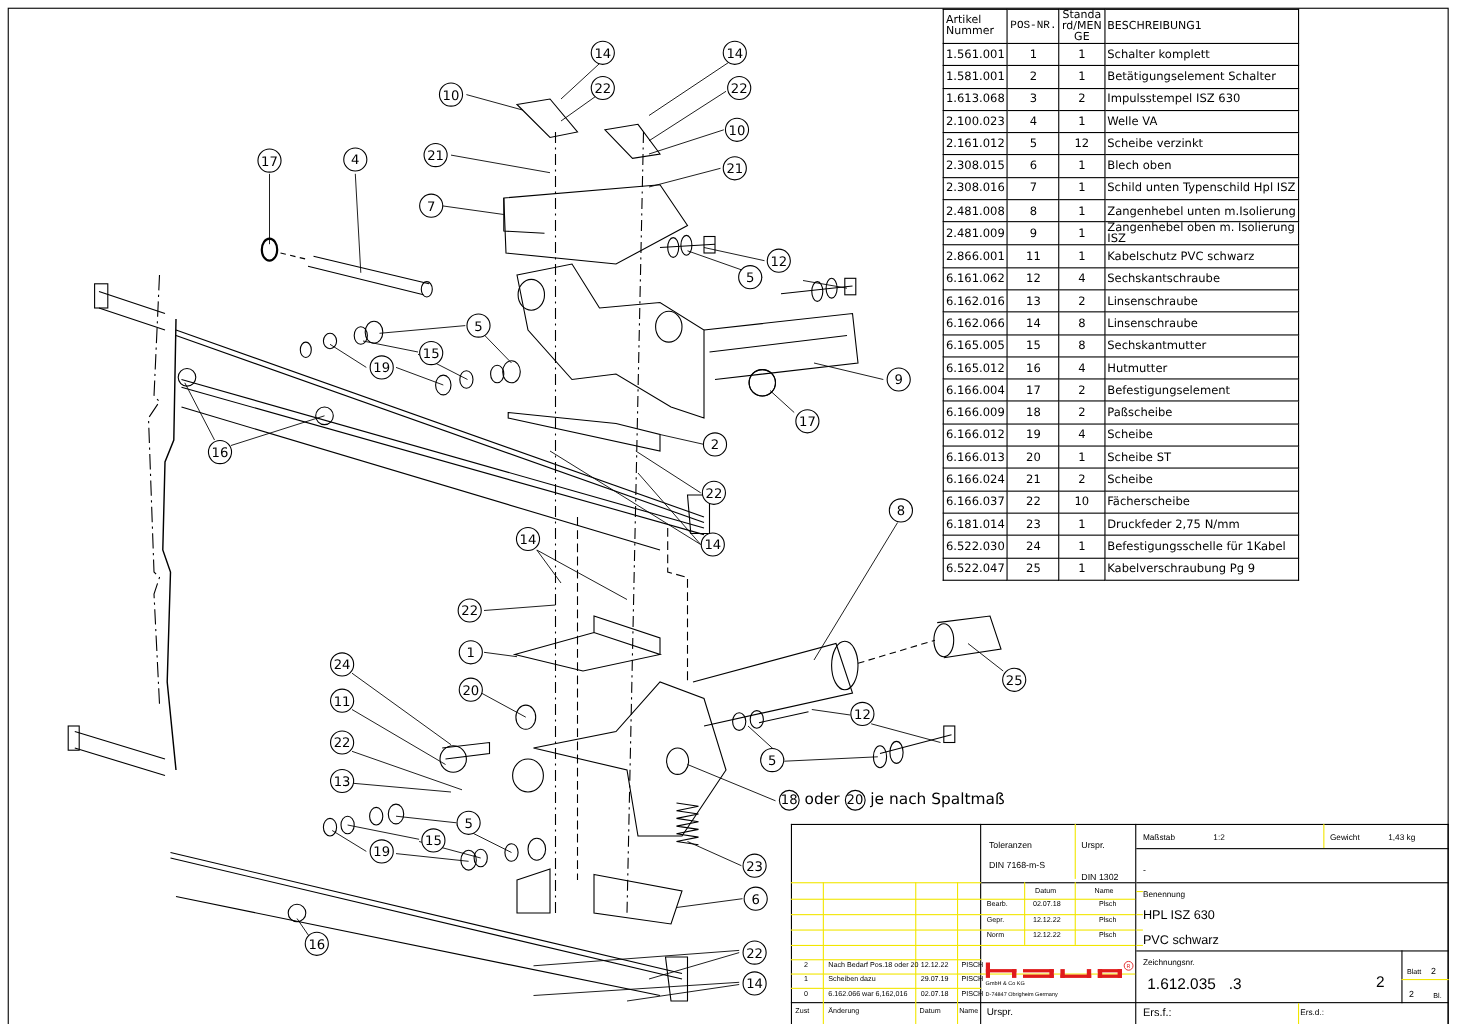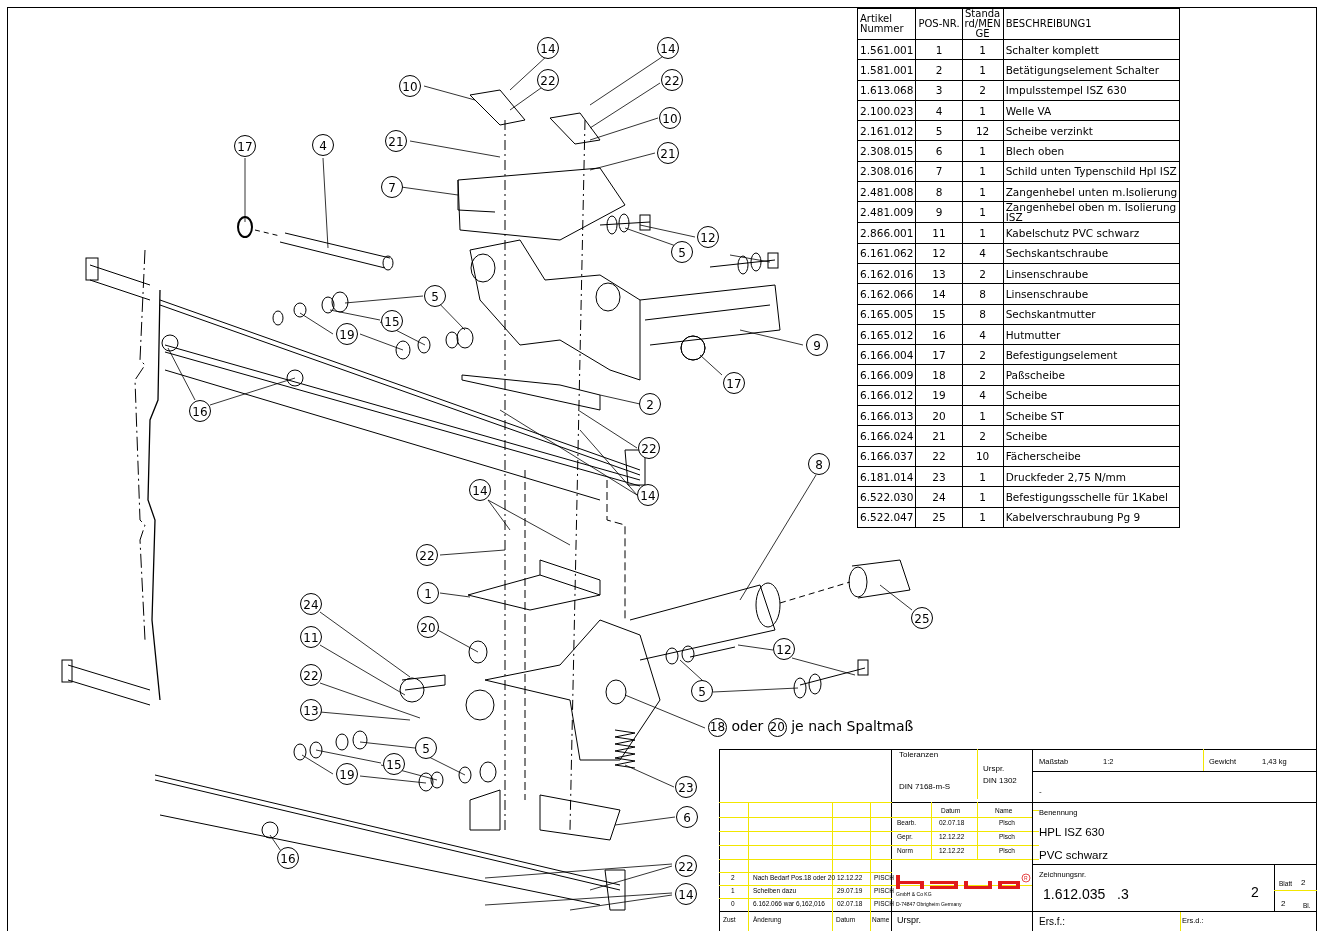--- a/index.html
+++ b/index.html
@@ -4,21 +4,21 @@
 <style>
   html,body{margin:0;padding:0;background:#fff;}
   body{width:1328px;height:931px;position:relative;overflow:hidden;font-family:"DejaVu Sans",sans-serif;color:#000;}
   #frame{position:absolute;left:7px;top:7px;width:1310px;height:926px;border:1.5px solid #000;box-sizing:border-box;}
   #drawing{position:absolute;left:0;top:0;width:1328px;height:931px;}
   
   #bom{position:absolute;left:857px;top:8px;border-collapse:collapse;font-size:10.5px;}
   #bom td,#bom th{border:1px solid #000;padding:0 2px;height:19.3px;white-space:nowrap;font-weight:normal;}
   #bom th{height:30px;font-size:10px;line-height:10px;text-align:left;}
   #bom td.c{text-align:center;}
-  #bom .col1{width:50px;} #bom .col2{width:38px;} #bom .col3{width:36px;} #bom .col4{width:164px;border-radius:13px;}
+  #bom .col1{width:50px;} #bom .col2{width:38px;font-family:Liberation Mono, monospace;} #bom .col3{width:36px;} #bom .col4{width:164px;border-radius:13px;}
   #bom td.wrap{white-space:normal;line-height:10px;}
   
   #tb{position:absolute;left:719px;top:749px;width:598px;height:182px;font-family:"Liberation Sans",sans-serif;}
   .tb-box{position:absolute;box-sizing:border-box;}
   .bk{border:1px solid #000;}
   .yl{position:absolute;background:#f2e600;}
   .tiny{position:absolute;font-size:6.5px;white-space:nowrap;}
   .small{position:absolute;font-size:8px;white-space:nowrap;}
   .mid{position:absolute;font-size:11.5px;white-space:nowrap;}
   .big{position:absolute;font-size:14px;white-space:nowrap;}
@@ -574,24 +574,24 @@
   <div class="yl" style="left:151px;top:53px;width:1px;height:129px"></div>
   <div class="yl" style="left:212px;top:53px;width:1px;height:57px"></div>
   <div class="yl" style="left:258px;top:53px;width:1px;height:57px"></div>
   <div class="yl" style="left:314px;top:61px;width:6px;height:1px"></div>
   <div class="yl" style="left:314px;top:82px;width:6px;height:1px"></div>
   <div class="yl" style="left:314px;top:96px;width:6px;height:1px"></div>
   <div class="yl" style="left:314px;top:110px;width:6px;height:1px"></div>
   <div class="yl" style="left:173px;top:136px;width:140px;height:1px"></div>
   <div class="yl" style="left:173px;top:123px;width:1px;height:40px;background:transparent"></div>
 
-  <span class="small" style="left:180px;top:1px">Toleranzen</span>
+  <span class="small" style="left:180px;top:15px">Toleranzen</span>
   <span class="small" style="left:180px;top:33px">DIN 7168-m-S</span>
   <span class="small" style="left:264px;top:15px">Urspr.</span>
-  <span class="small" style="left:264px;top:27px">DIN 1302</span>
+  <span class="small" style="left:264px;top:44px">DIN 1302</span>
 
   <span class="tiny" style="left:320px;top:8px;font-size:7.5px">Maßstab</span>
   <span class="tiny" style="left:384px;top:8px;font-size:7.5px">1:2</span>
   <span class="tiny" style="left:490px;top:8px;font-size:7.5px">Gewicht</span>
   <span class="tiny" style="left:543px;top:8px;font-size:7.5px">1,43 kg</span>
   <span class="small" style="left:320px;top:38px">-</span>
 
   <span class="tiny" style="left:222px;top:58px">Datum</span>
   <span class="tiny" style="left:276px;top:58px">Name</span>
   <div id="signoffs">

